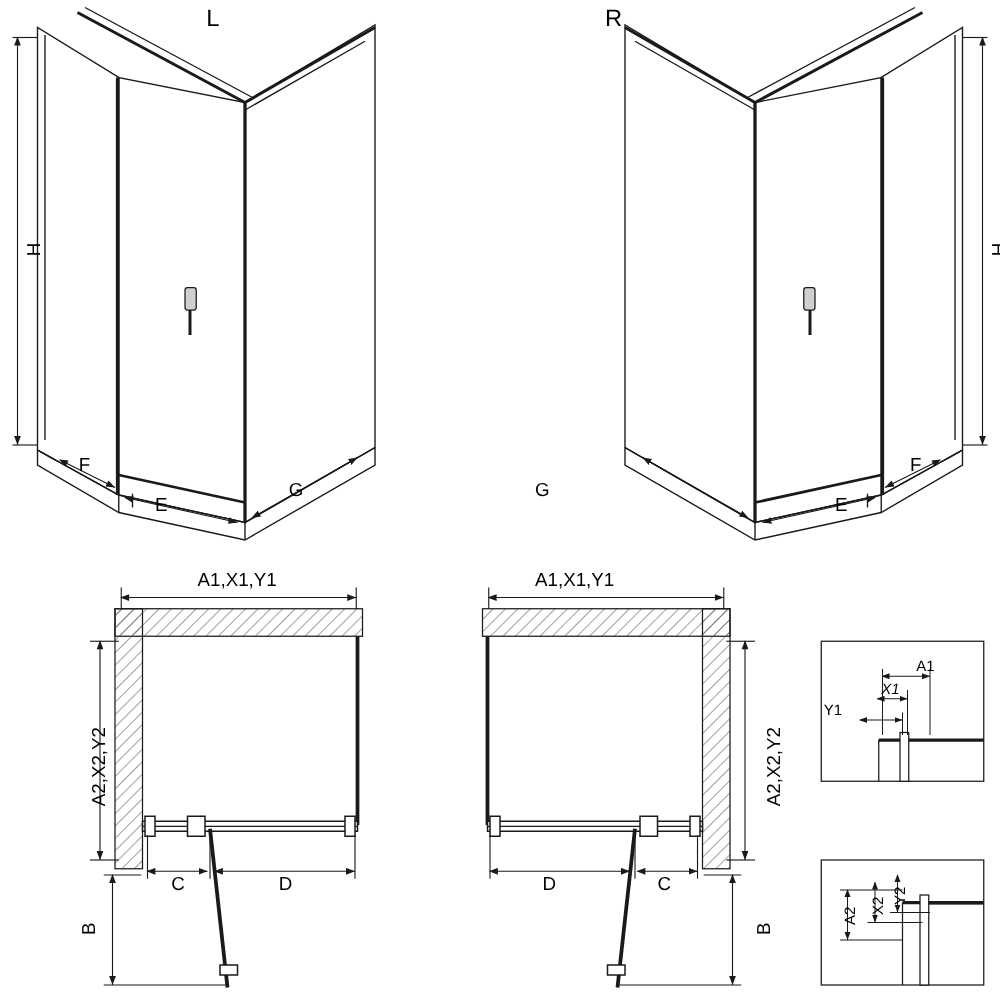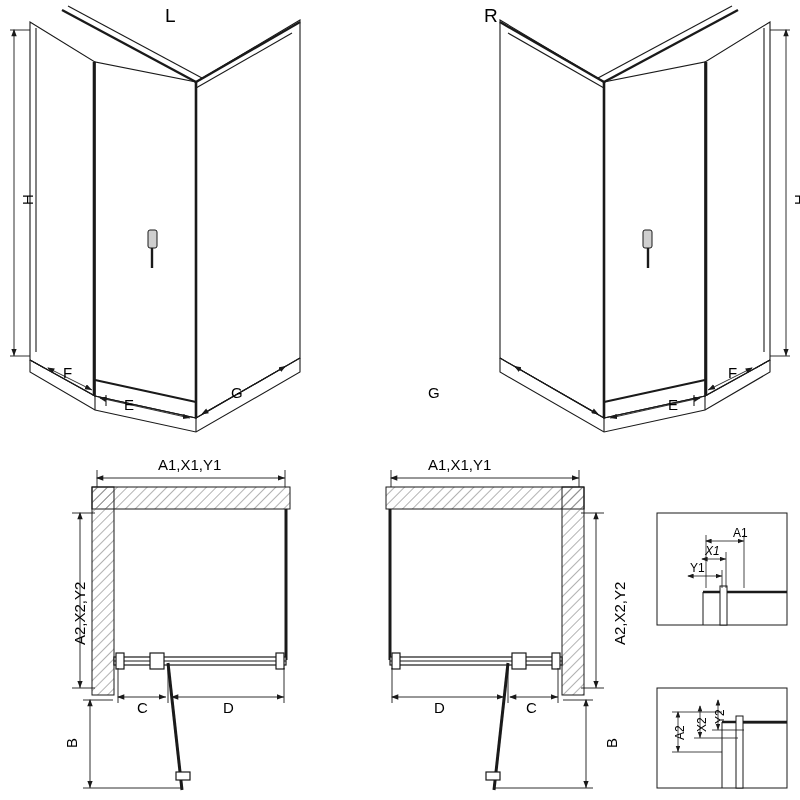--- a/index.html
+++ b/index.html
@@ -256,19 +256,19 @@
   <div class="lbl vert" style="left:64px;top:748px;">B</div>
 
   <div class="lbl" style="left:428px;top:457px;">A1,X1,Y1</div>
   <div class="lbl vert" style="left:612px;top:645px;">A2,X2,Y2</div>
   <div class="lbl" style="left:434px;top:700px;">D</div>
   <div class="lbl" style="left:526px;top:700px;">C</div>
   <div class="lbl vert" style="left:604px;top:748px;">B</div>
 
   <div class="lbl small" style="left:709px;top:527px;margin-left:24px;">A1</div>
   <div class="lbl small" style="left:705px;top:545px;font-style:italic;">X1</div>
-  <div class="lbl small" style="left:690px;top:562px;text-align:right;">Y1</div>
+  <div class="lbl small" style="left:659px;top:562px;text-align:right;">Y1</div>
 
   <div class="lbl small vert" style="left:674px;top:740px;">A2</div>
   <div class="lbl small vert" style="left:696px;top:732px;">X2</div>
   <div class="lbl small vert" style="left:714px;top:724px;">Y2</div>
 
 </div>
 
 </body></html>

